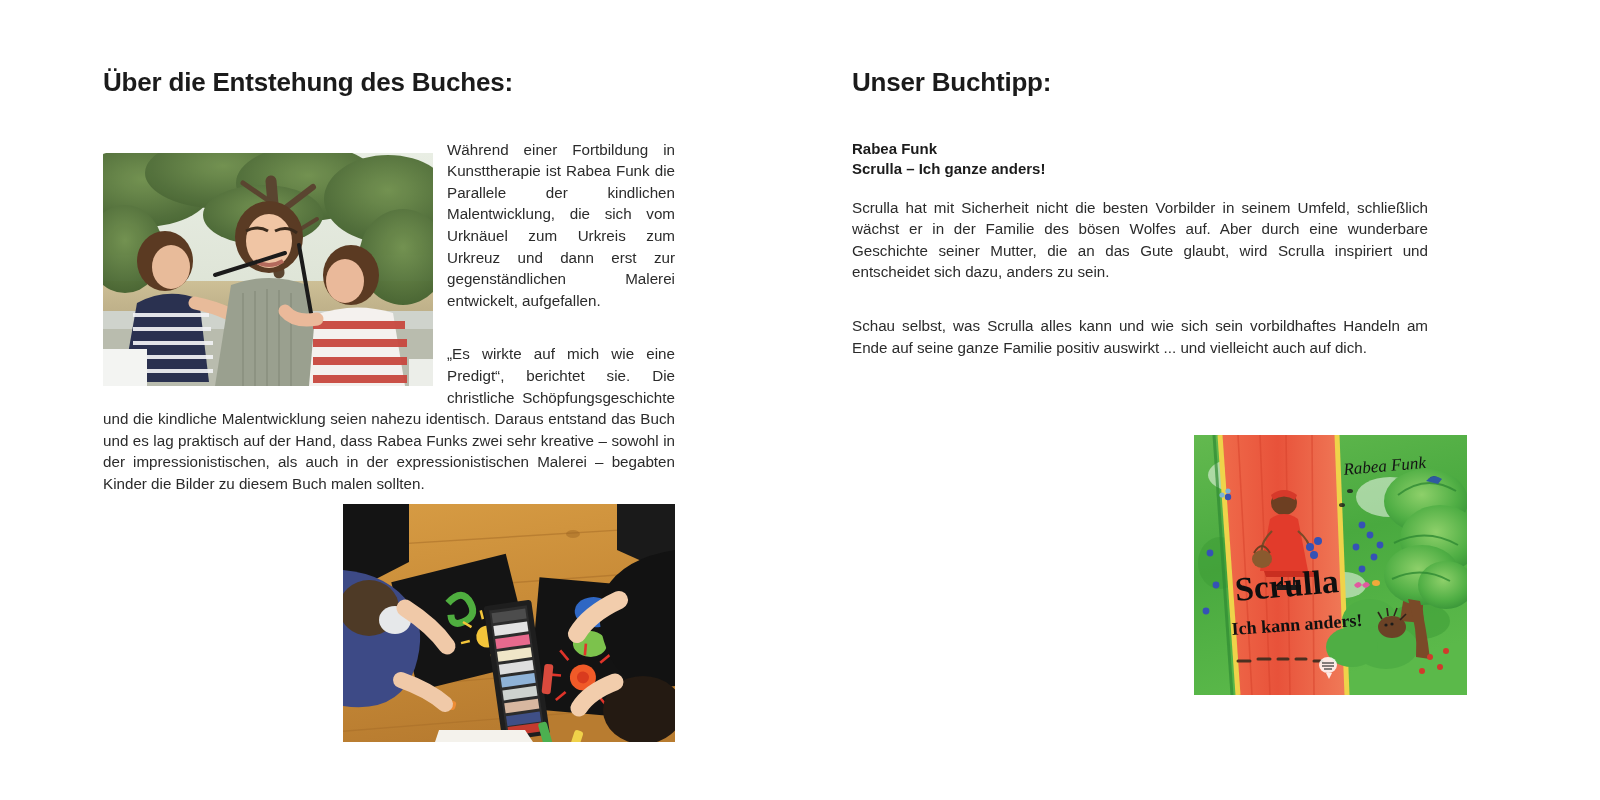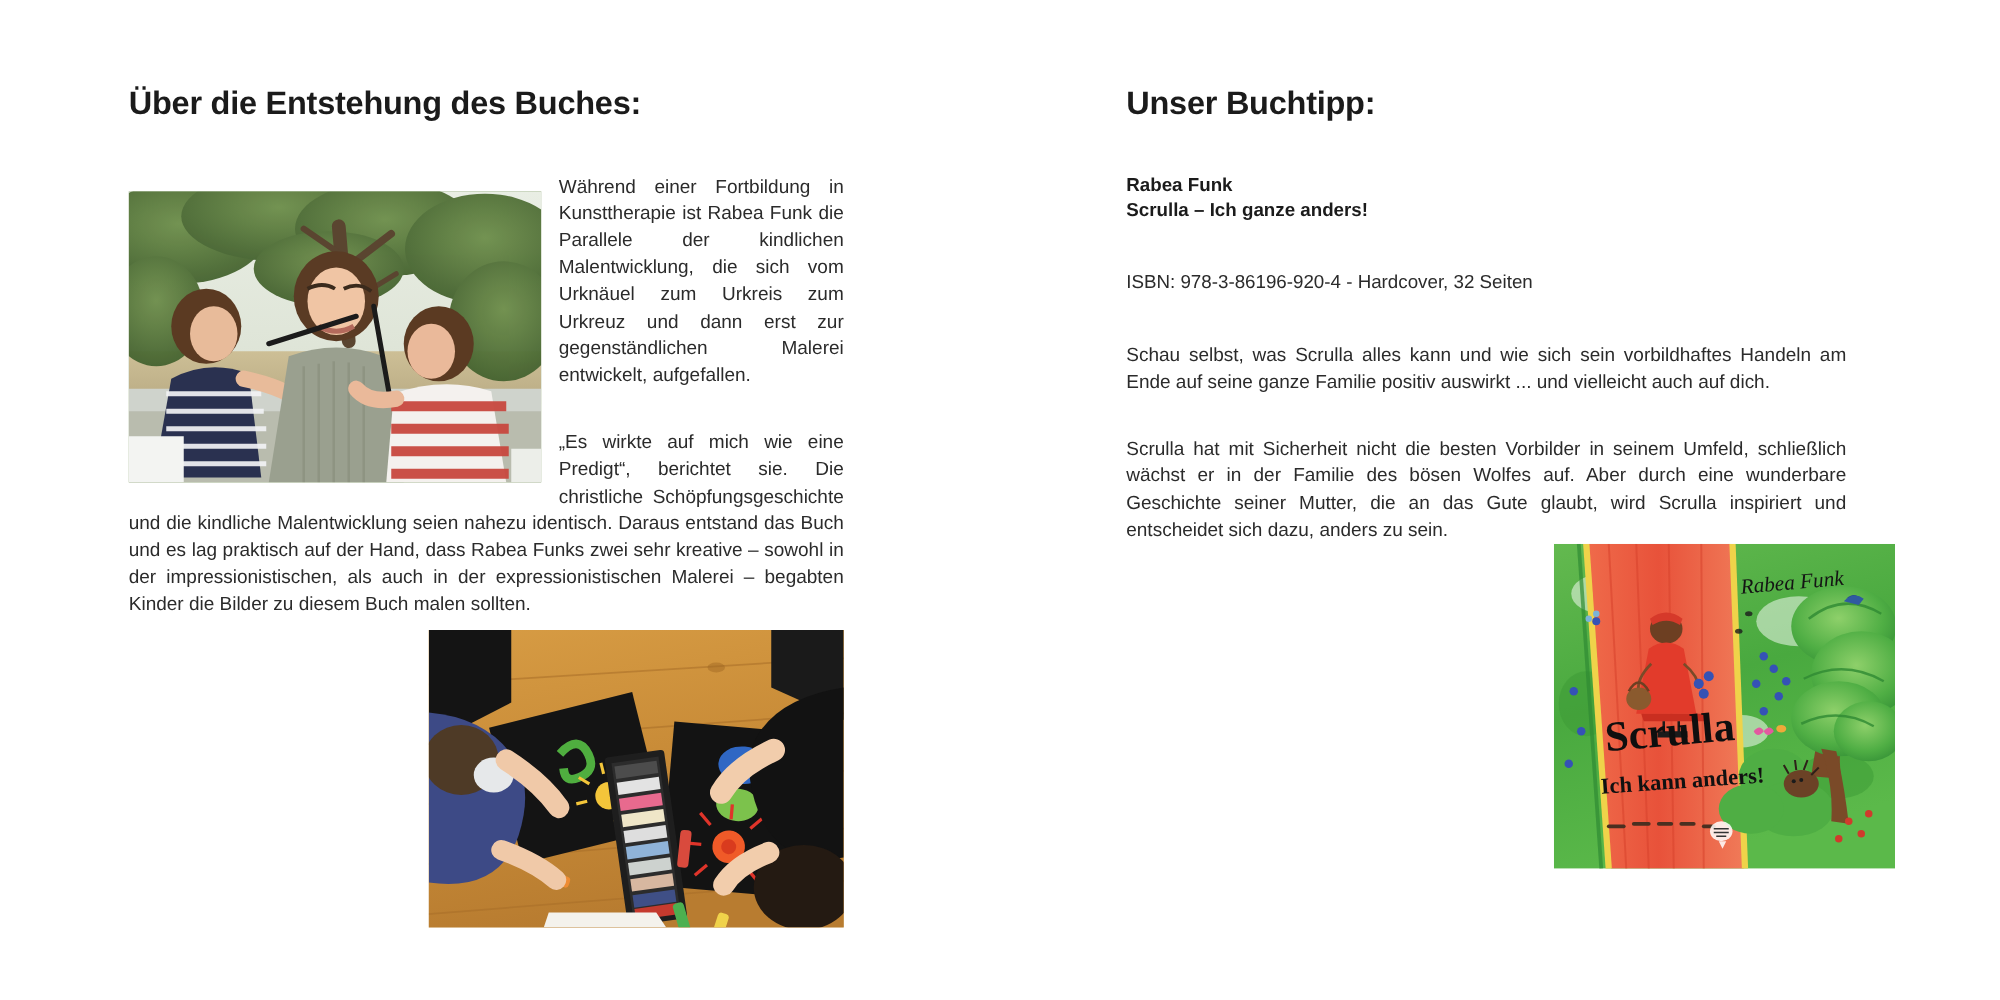--- a/index.html
+++ b/index.html
@@ -24,21 +24,21 @@
 
   
   .col-left {
     position: absolute;
     left: 103px;
     top: 68px;
     width: 572px;
   }
   .col-right {
     position: absolute;
-    left: 901px;
+    left: 852px;
     top: 68px;
     width: 576px;
   }
 
   
   .heading {
     font-size: 26px;
     font-weight: bold;
     letter-spacing: -0.2px;
     line-height: 1.1;
@@ -324,25 +324,24 @@
 
   <div class="col-right">
 
     <h1 class="heading">Unser Buchtipp:</h1>
 
     <p class="book-meta">
       <span>Rabea Funk</span><br>
       <span>Scrulla – Ich ganze anders!</span>
     </p>
 
-    <p class="isbn-line">ISBN: 978-3-86196-920-4 - Hardcover, 32 Seiten</p>
+
+    <p class="body-text para-desc">Scrulla hat mit Sicherheit nicht die besten Vorbilder in seinem Umfeld, schließlich wächst er in der Familie des bösen Wolfes auf. Aber durch eine wunderbare Geschichte seiner Mutter, die an das Gute glaubt, wird Scrulla inspiriert und entscheidet sich dazu, anders zu sein.</p>
 
     <p class="body-text para-closing">Schau selbst, was Scrulla alles kann und wie sich sein vorbildhaftes Handeln am Ende auf seine ganze Familie positiv auswirkt ... und vielleicht auch auf dich.</p>
-
-    <p class="body-text para-desc">Scrulla hat mit Sicherheit nicht die besten Vorbilder in seinem Umfeld, schließlich wächst er in der Familie des bösen Wolfes auf. Aber durch eine wunderbare Geschichte seiner Mutter, die an das Gute glaubt, wird Scrulla inspiriert und entscheidet sich dazu, anders zu sein.</p>
 
     <figure class="book-cover-wrap">
       <svg class="art" viewBox="0 0 273 260" preserveAspectRatio="none">
         <defs>
           <linearGradient id="meadowG" x1="0" y1="0" x2="0.3" y2="1">
             <stop offset="0" stop-color="#63b94f"></stop>
             <stop offset="0.5" stop-color="#49a93f"></stop>
             <stop offset="1" stop-color="#5bb94a"></stop>
           </linearGradient>
           <linearGradient id="pathG" x1="0" y1="0" x2="1" y2="0">

